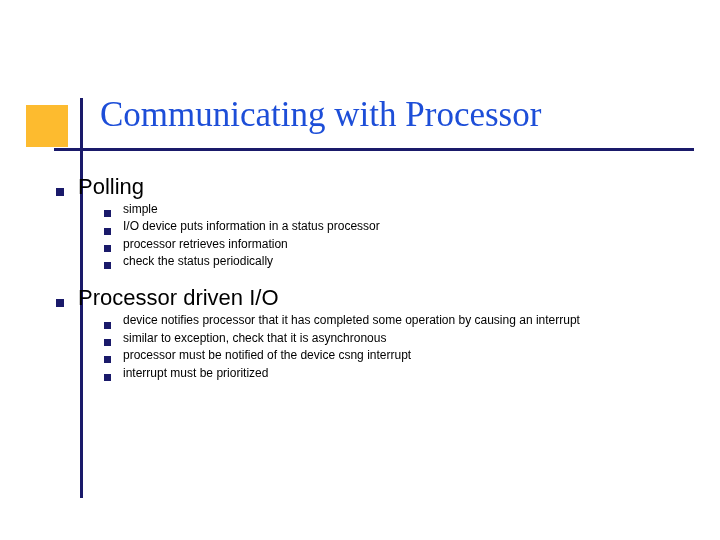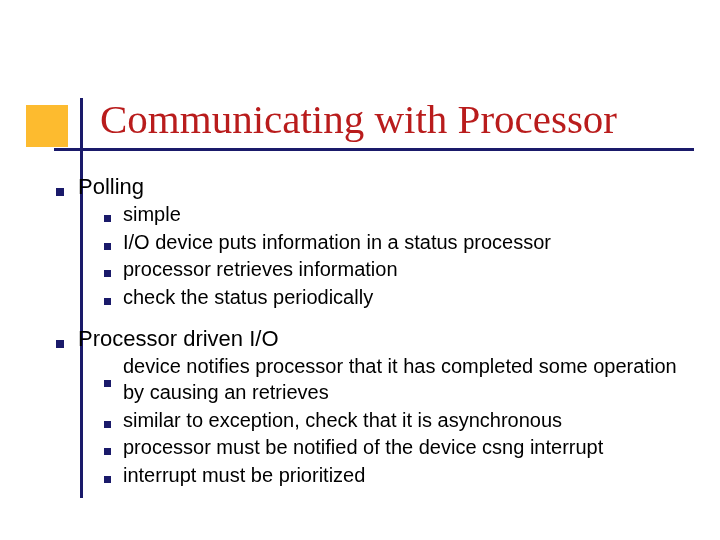--- a/index.html
+++ b/index.html
@@ -40,43 +40,43 @@
     left: 80px;
     width: 3px;
     height: 400px;
     background: #1a1a6a;
   }
   .title {
     position: absolute;
     top: 95px;
     left: 100px;
     font-family: "Times New Roman", Times, serif;
-    font-size: 41px;
+    font-size: 35px;
     font-weight: 400;
-    color: #b91c1c;
+    color: #1d4ed8;
     white-space: nowrap;
   }
   .body {
     position: absolute;
     top: 168px;
     left: 56px;
     width: 630px;
   }
   .l1 {
     margin: 6px 0 2px 0;
   }
   .l1 .txt {
     font-size: 22px;
     vertical-align: middle;
   }
   .l2 {
     margin: 2px 0 2px 48px;
   }
   .l2 .txt {
-    font-size: 20px;
+    font-size: 12px;
     vertical-align: middle;
     line-height: 1.28;
   }
   .row {
     display: flex;
     align-items: center;
   }
   .bullet {
     display: inline-block;
     width: 8px;
@@ -122,21 +122,21 @@
     </div>
 
     <div class="gap"></div>
 
     <div class="l1 row">
       <span class="bullet"></span>
       <span class="txt">Processor driven I/O</span>
     </div>
     <div class="l2 row">
       <span class="bullet"></span>
-      <span class="txt">device notifies processor that it has completed some operation by causing an retrieves</span>
+      <span class="txt">device notifies processor that it has completed some operation by causing an interrupt</span>
     </div>
     <div class="l2 row">
       <span class="bullet"></span>
       <span class="txt">similar to exception, check that it is asynchronous</span>
     </div>
     <div class="l2 row">
       <span class="bullet"></span>
       <span class="txt">processor must be notified of the device csng interrupt</span>
     </div>
     <div class="l2 row">

